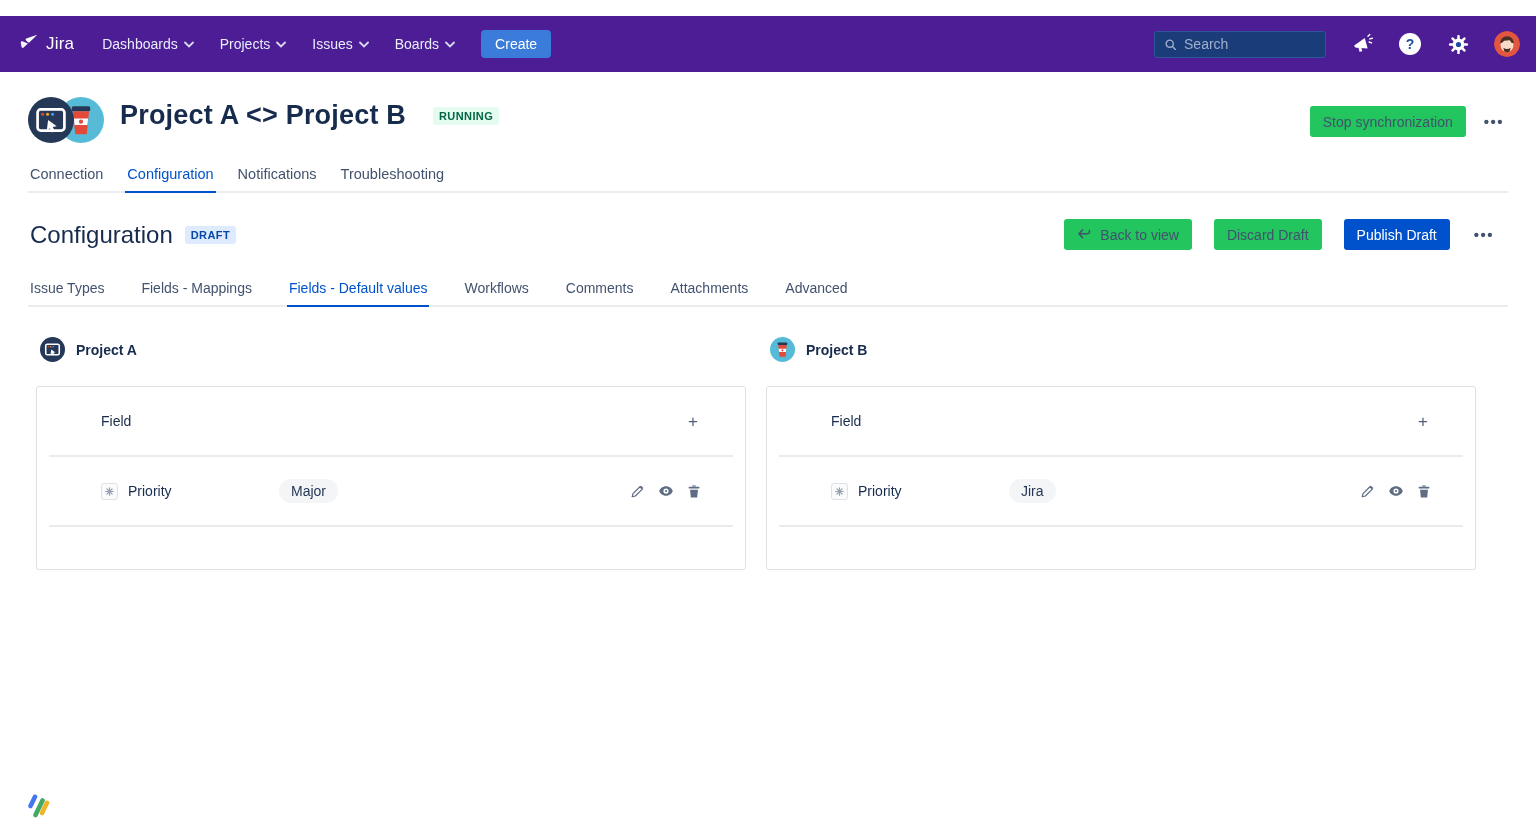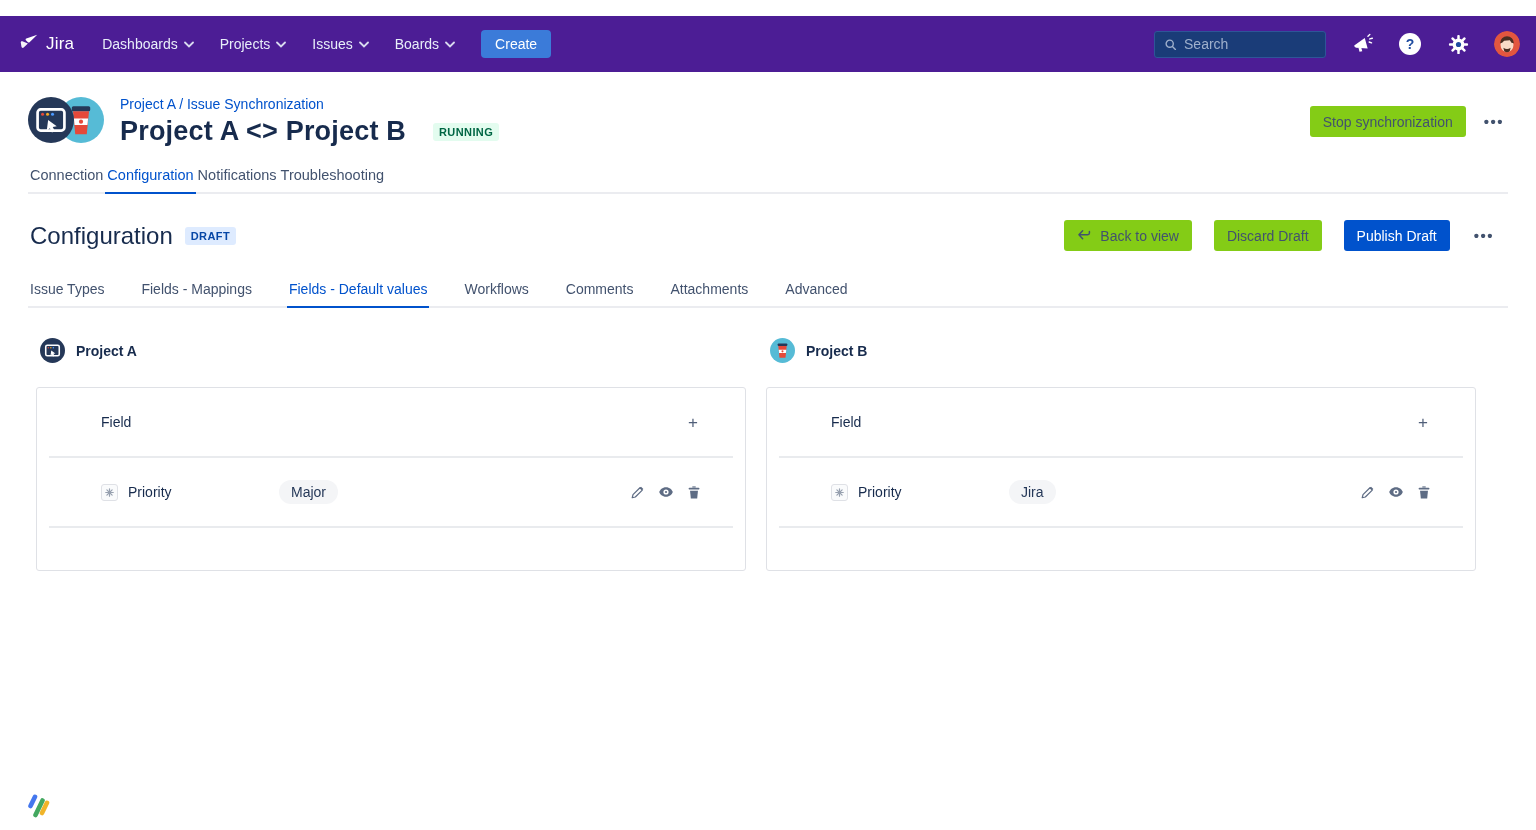--- a/index.html
+++ b/index.html
@@ -57,26 +57,26 @@
   }
   .badge.running { background:#E3FCEF; color:#006644; }
   .badge.draft { background:#DEEBFF; color:#0747A6; }
   .conn-actions { margin-left:auto; display:flex; align-items:center; gap:16px; padding-top:12px; }
 
   .btn {
     border:none; border-radius:3px; font-size:14px; height:31px; padding:0 13px;
     cursor:pointer; font-family:"Liberation Sans", sans-serif; display:inline-flex;
     align-items:center; gap:8px;
   }
-  .btn.subtle { background:#84cc16; color:#42526E; }
+  .btn.subtle { background:#22c55e; color:#42526E; }
   .btn.primary { background:#0052CC; color:#fff; font-weight:500; }
   .more-dots { color:#42526E; font-size:15px; font-weight:700; letter-spacing:1.5px; cursor:pointer; padding:4px 2px; }
 
   
-  .tabs { display:flex; margin:14px 28px 0 28px; border-bottom:2px solid #EBECF0; }
+  .tabs { display:flex; gap:20px; margin:14px 28px 0 28px; border-bottom:2px solid #EBECF0; }
   .tab {
     font-size:14.5px; color:#42526E; padding:6px 2px 9px 2px; cursor:pointer;
     border-bottom:2px solid transparent; margin-bottom:-2px; white-space:nowrap;
   }
   .tab.active { color:#0052CC; border-bottom-color:#0052CC; }
 
   
   .config-row { display:flex; align-items:center; padding:26px 40px 0 30px; }
   .config-title-wrap { display:flex; align-items:center; gap:12px; }
   .config-title { font-size:24px; font-weight:500; color:#172B4D; }
@@ -213,21 +213,20 @@
     <div class="circ cyan b">
       <svg width="46" height="46" viewBox="0 0 24 24">
         <rect x="7.2" y="4.8" width="9.6" height="2.6" rx="0.8" fill="#253858"></rect>
         <path d="M7.8 7.4 h8.4 l-1.2 12 h-6z" fill="#E5493A"></path>
         <path d="M8.3 11.2 h7.4 l-.35 3.4 h-6.7z" fill="#fff"></path>
         <circle cx="12" cy="12.9" r="1.1" fill="#E5493A"></circle>
       </svg>
     </div>
   </div>
   <div class="conn-titles">
-    <div class="breadcrumb">Project A / Issue Synchronization</div>
     <div class="conn-title-row">
       <span class="conn-title">Project A &lt;&gt; Project B</span>
       <span class="badge running">RUNNING</span>
     </div>
   </div>
   <div class="conn-actions">
     <button class="btn subtle">Stop synchronization</button>
     <span class="more-dots">•••</span>
   </div>
 </header>

